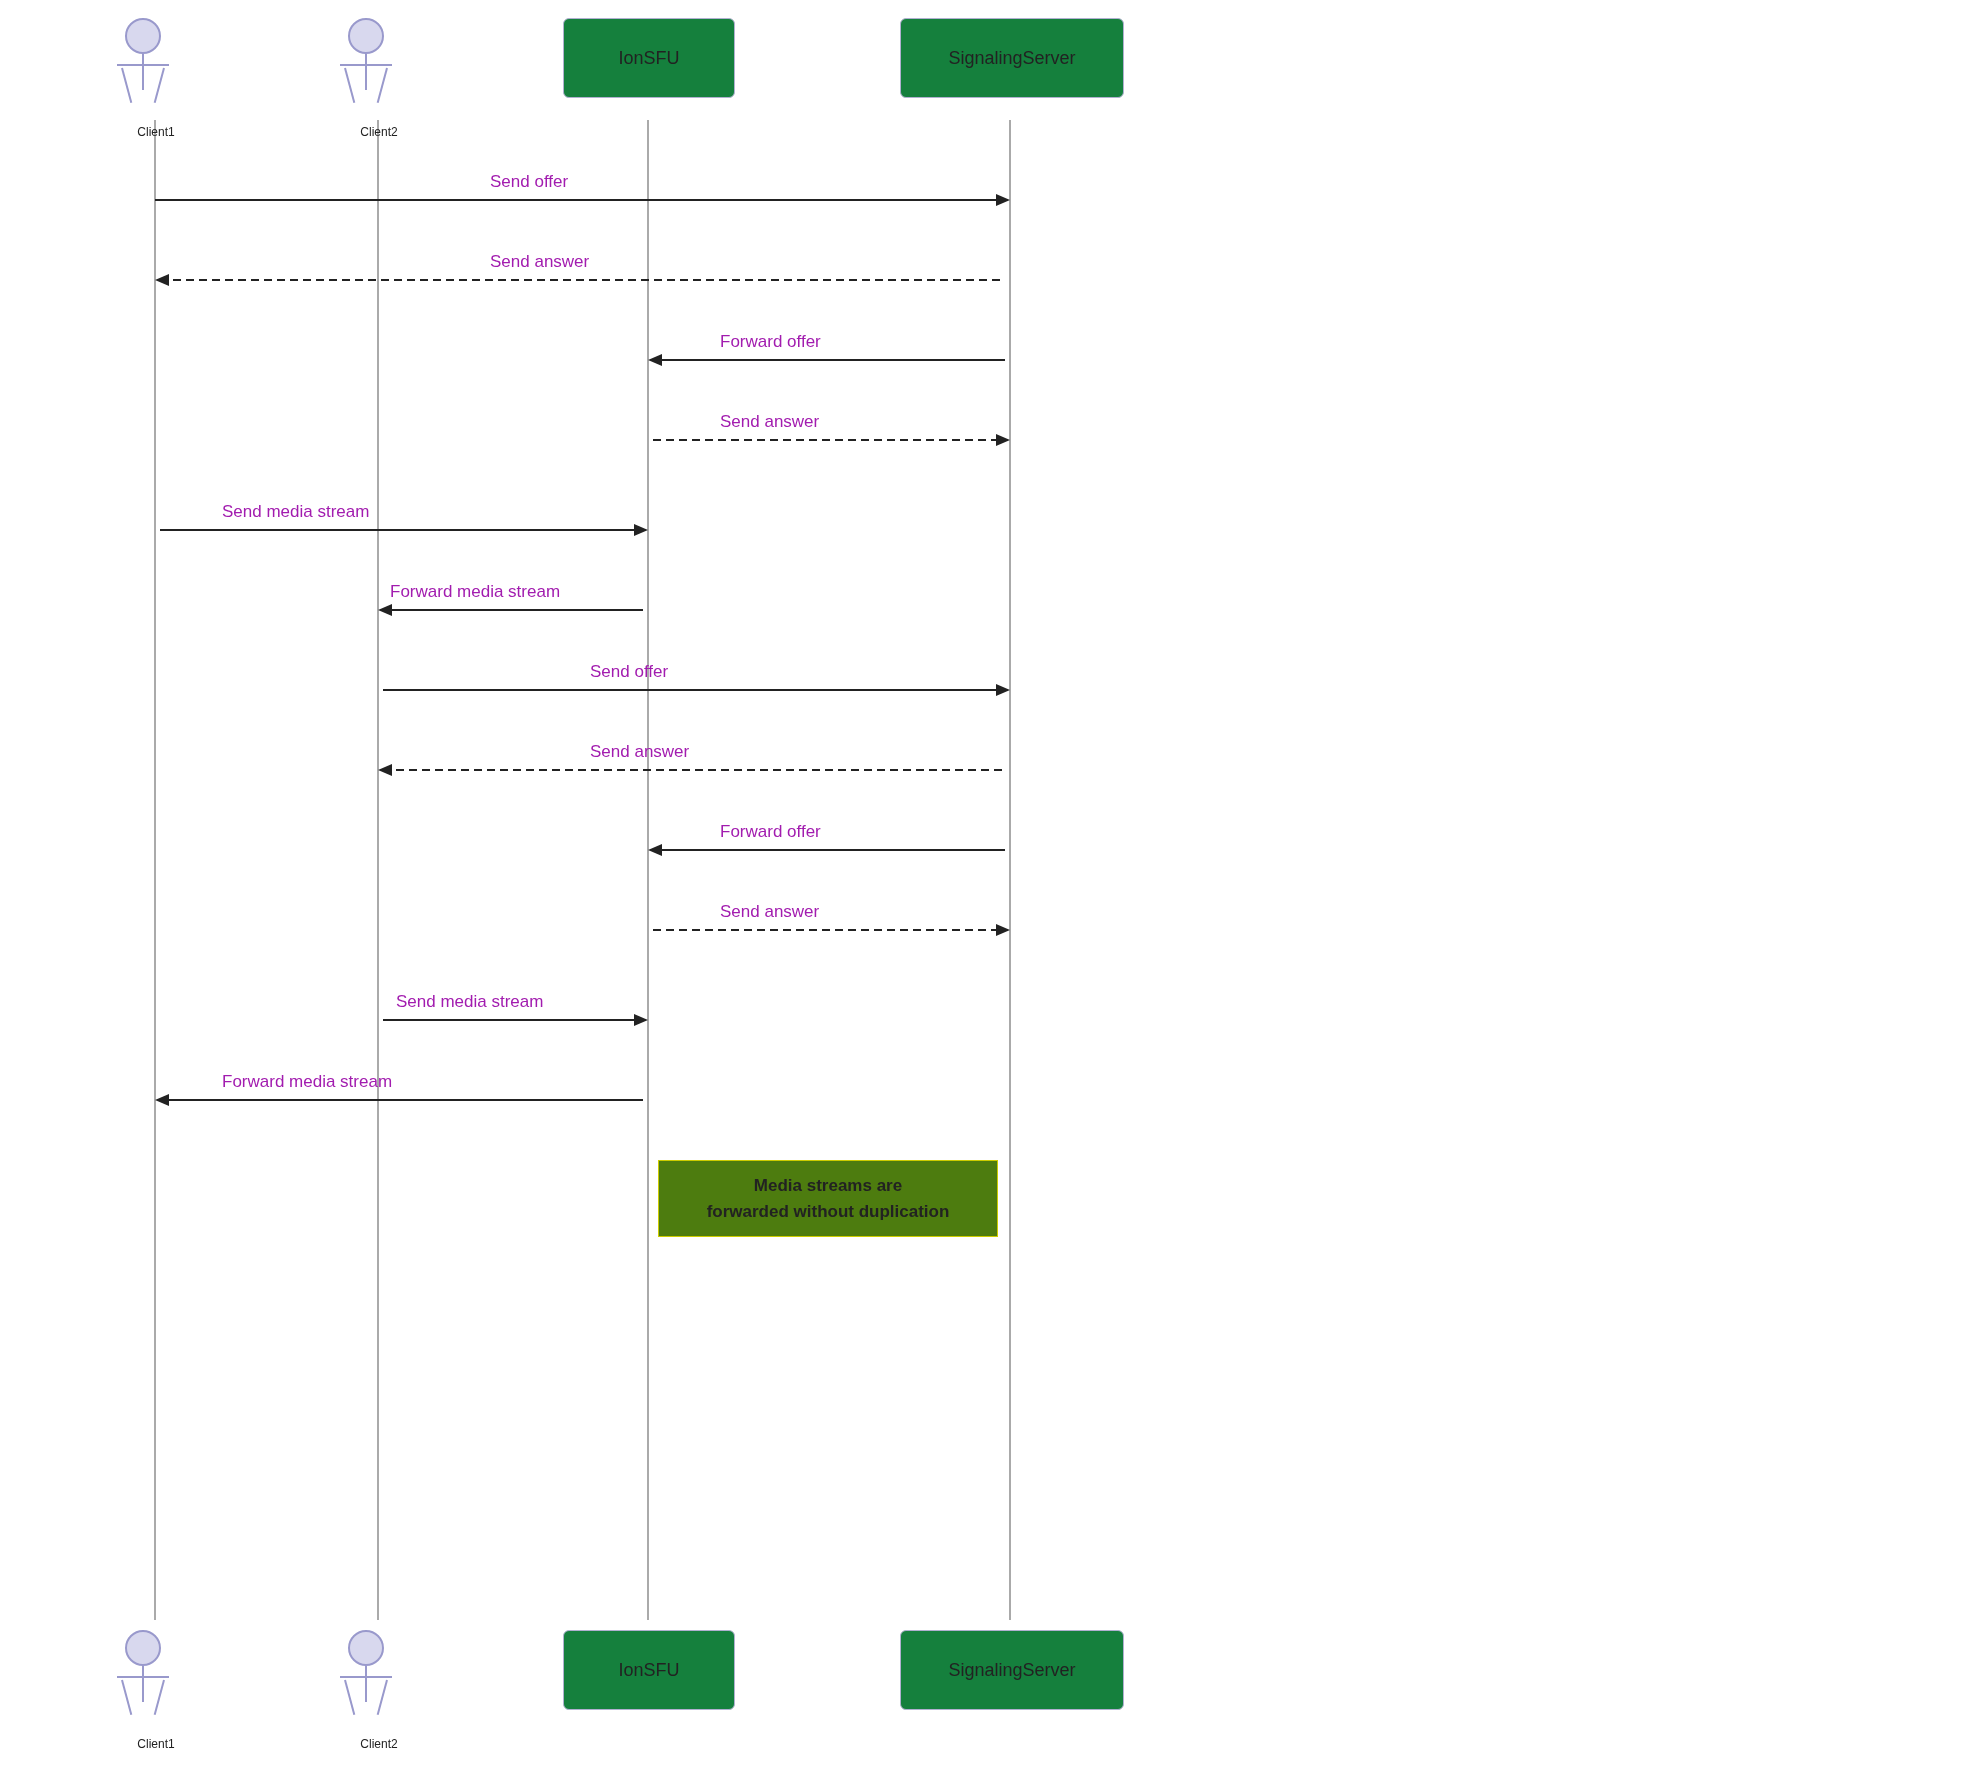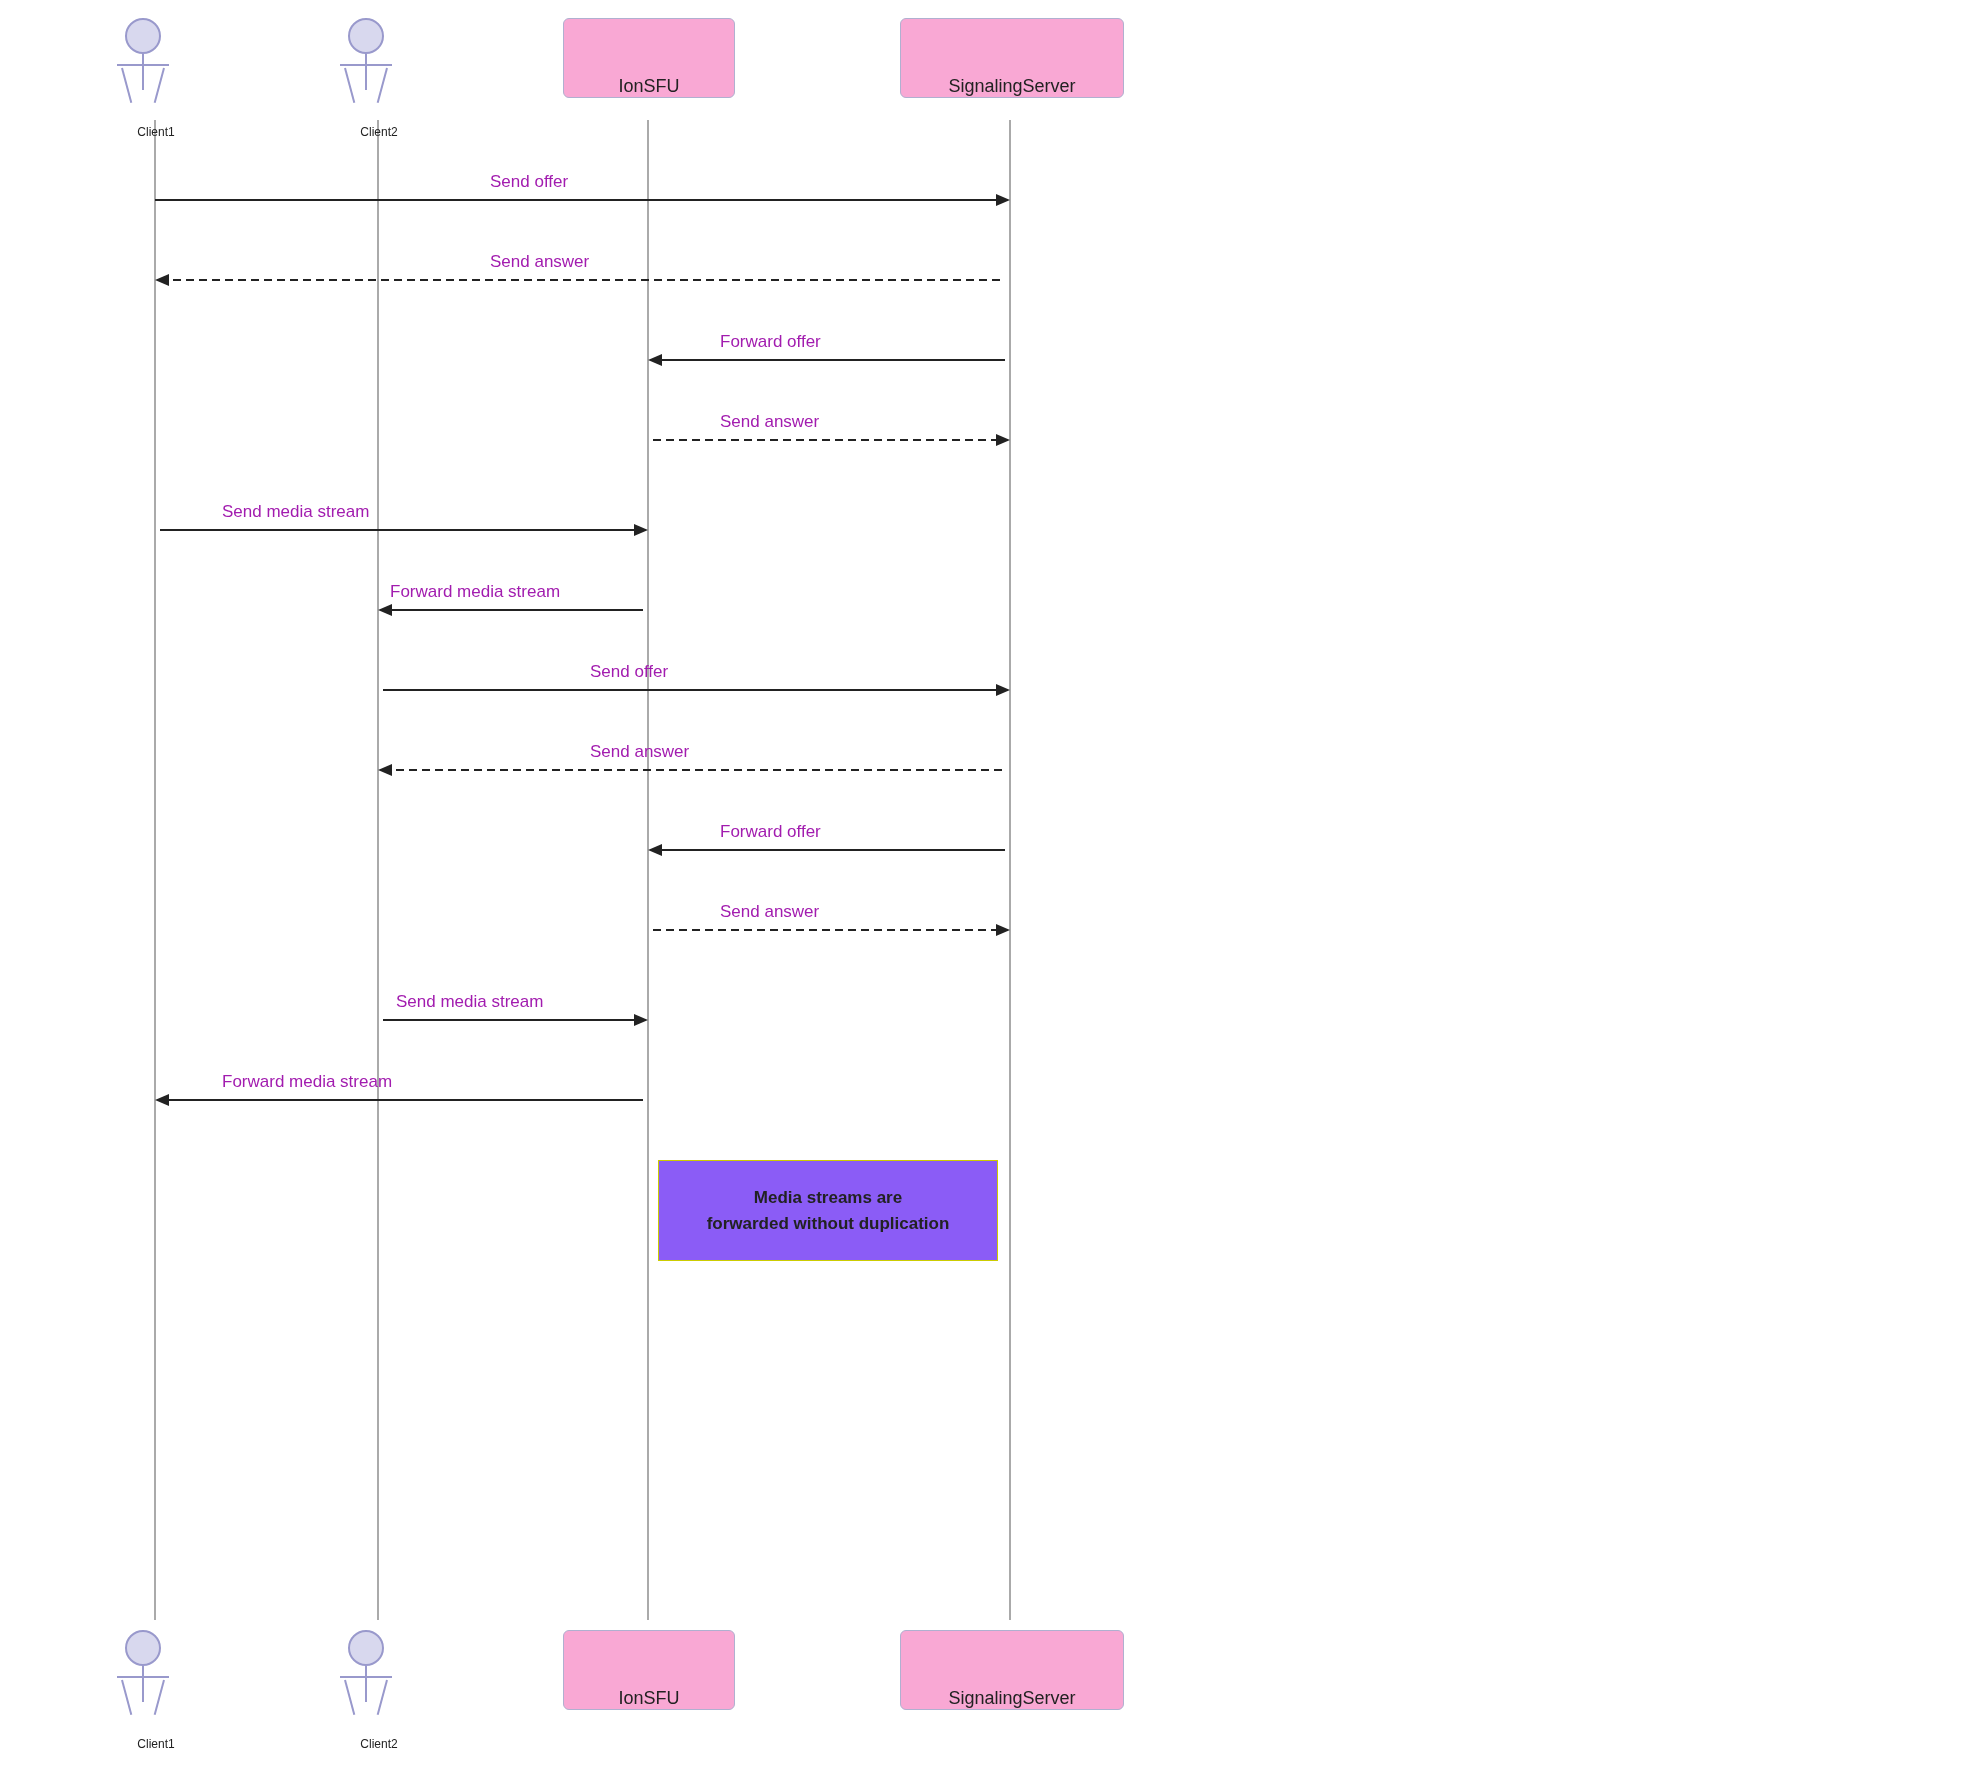--- a/index.html
+++ b/index.html
@@ -16,25 +16,25 @@
 
     .diagram {
       position: relative;
       width: 1984px;
       height: 1786px;
     }
 
     
     .actor-box {
       position: absolute;
-      background: #f9a8d4;
+      background: #15803d;
       border: 1.5px solid #b0b0d0;
       border-radius: 6px;
       display: flex;
-      align-items: flex-end;
+      align-items: center;
       justify-content: center;
       font-size: 18px;
       font-weight: 400;
     }
 
     
     .arrow-label {
       position: absolute;
       font-size: 17px;
       color: #a21caf;
@@ -60,23 +60,23 @@
     .actor-name {
       position: absolute;
       font-size: 12px;
       text-align: center;
       white-space: nowrap;
     }
 
     
     .note-box {
       position: absolute;
-      background: #8b5cf6;
+      background: #4d7c0f;
       border: 1.5px solid #cccc00;
-      padding: 24px 18px;
+      padding: 12px 18px;
       font-size: 17px;
       font-weight: 600;
       text-align: center;
       line-height: 1.5;
     }
 
     svg.arrows {
       position: absolute;
       top: 0;
       left: 0;

